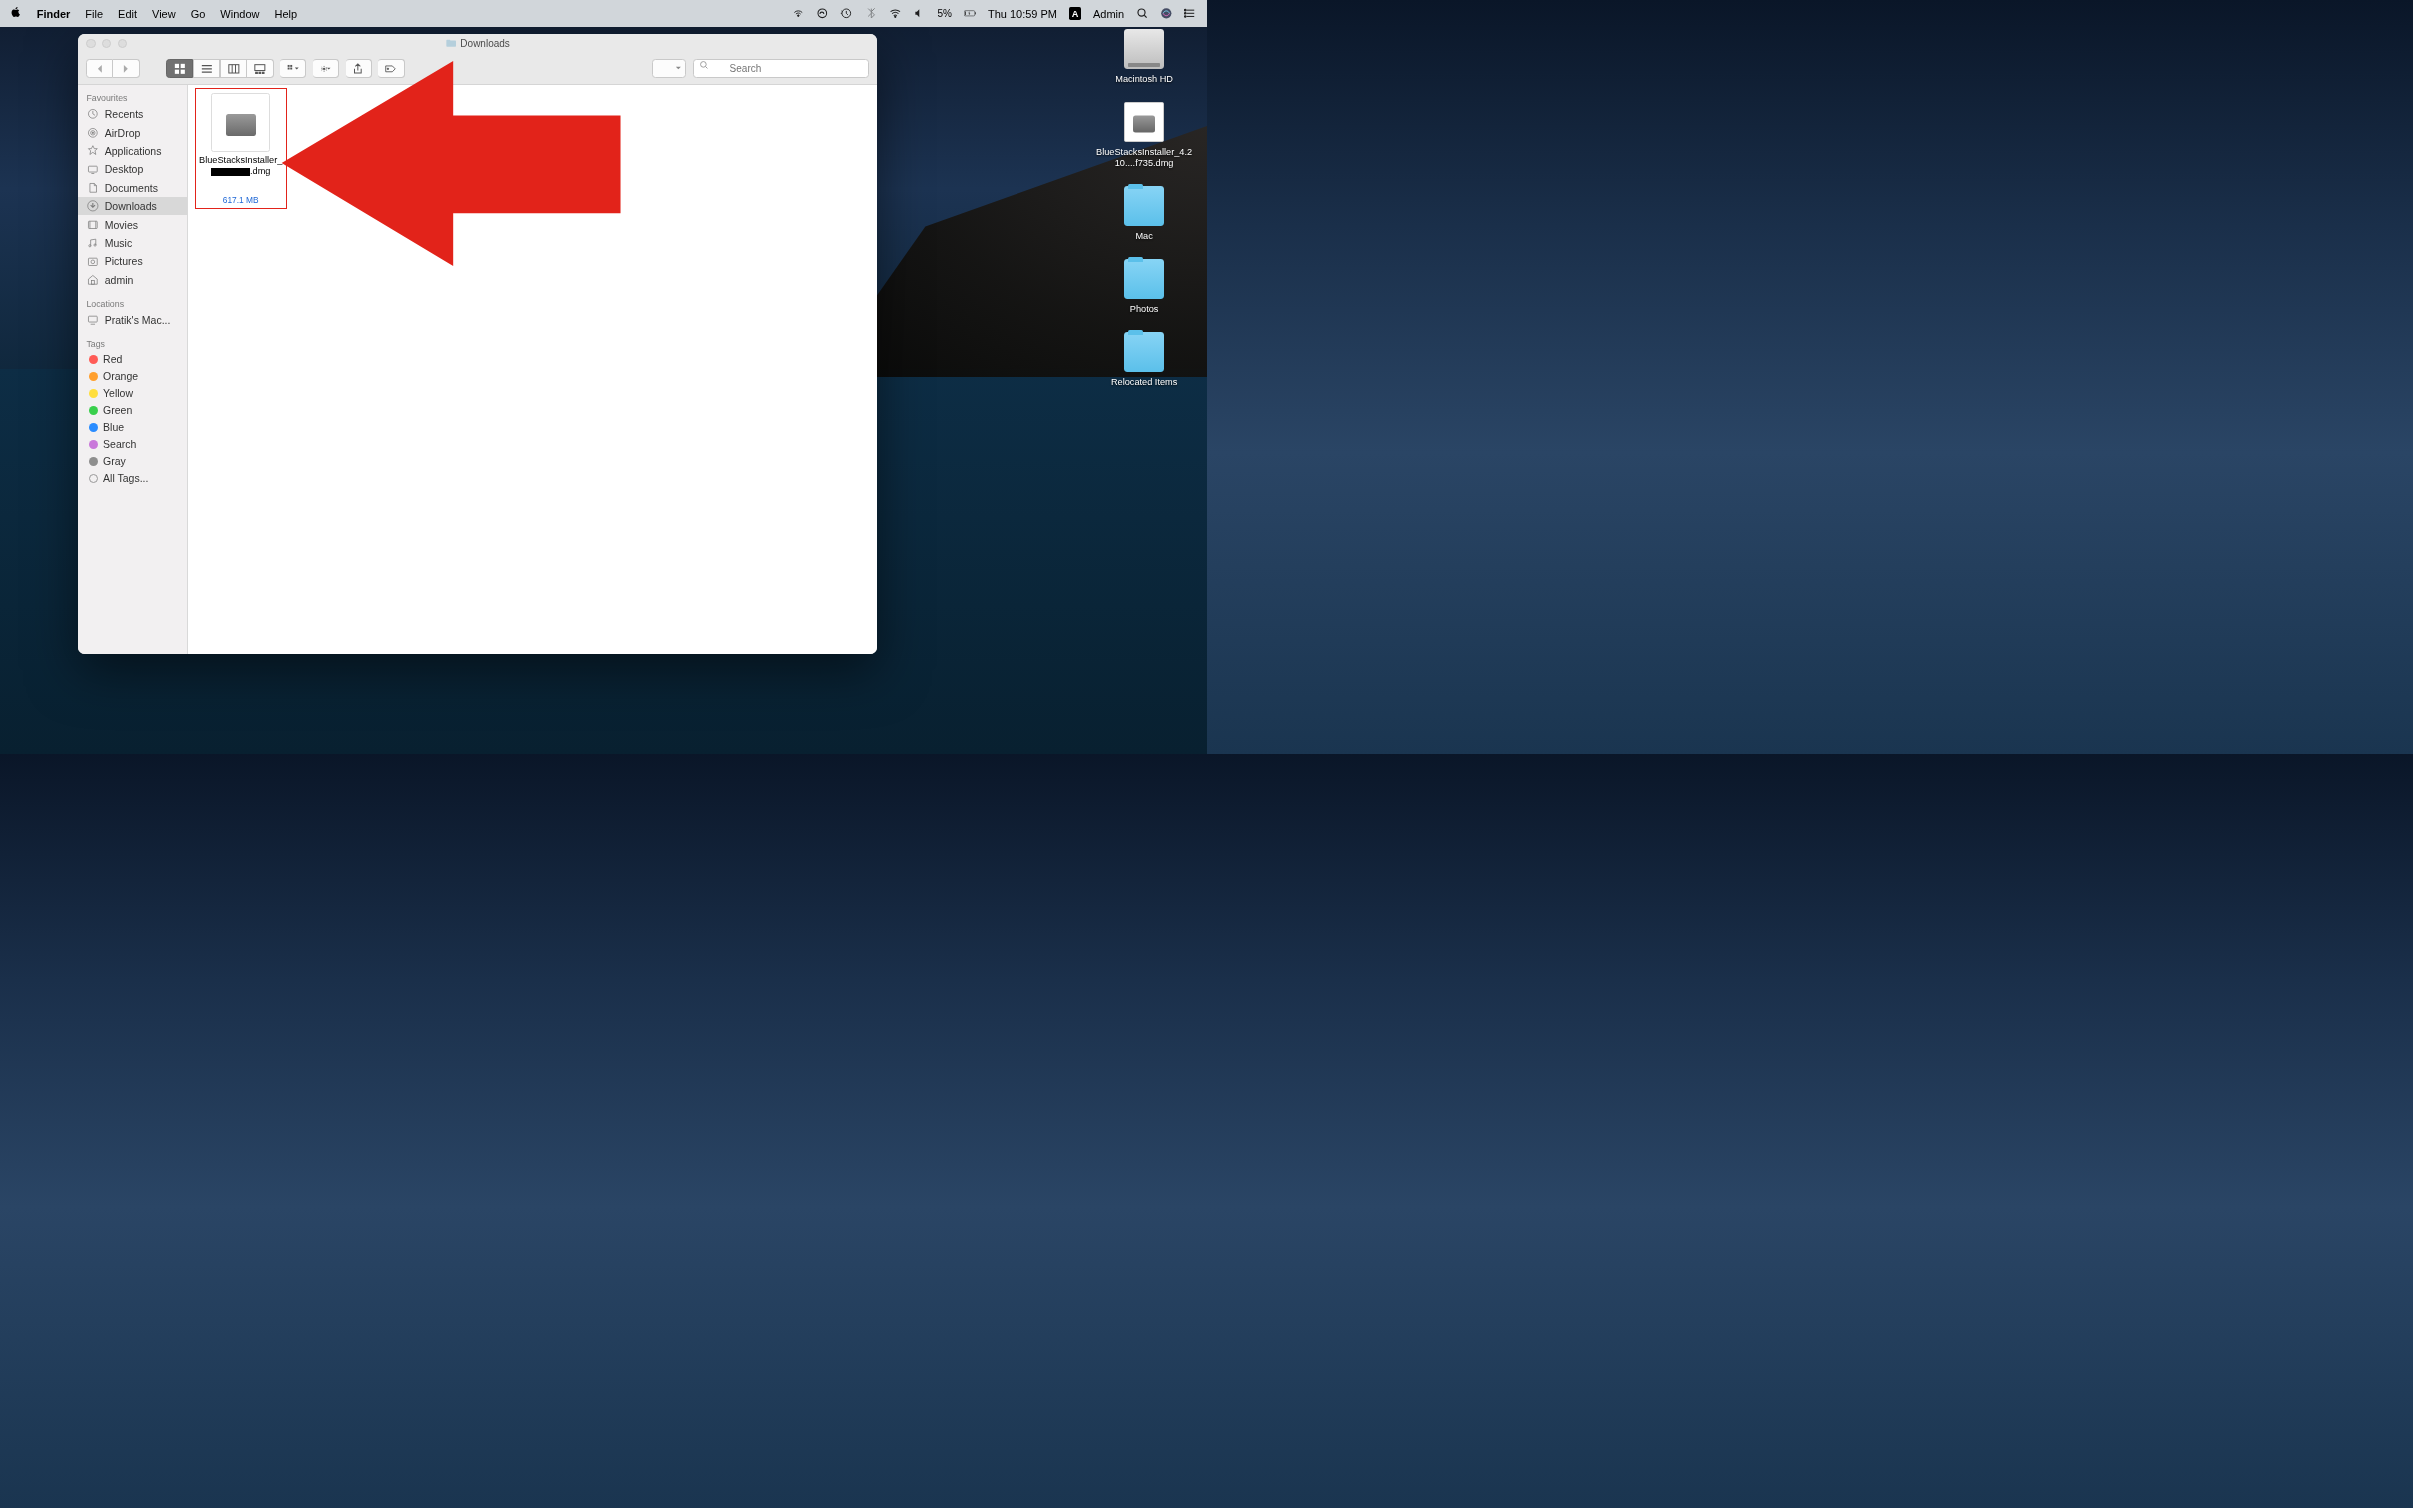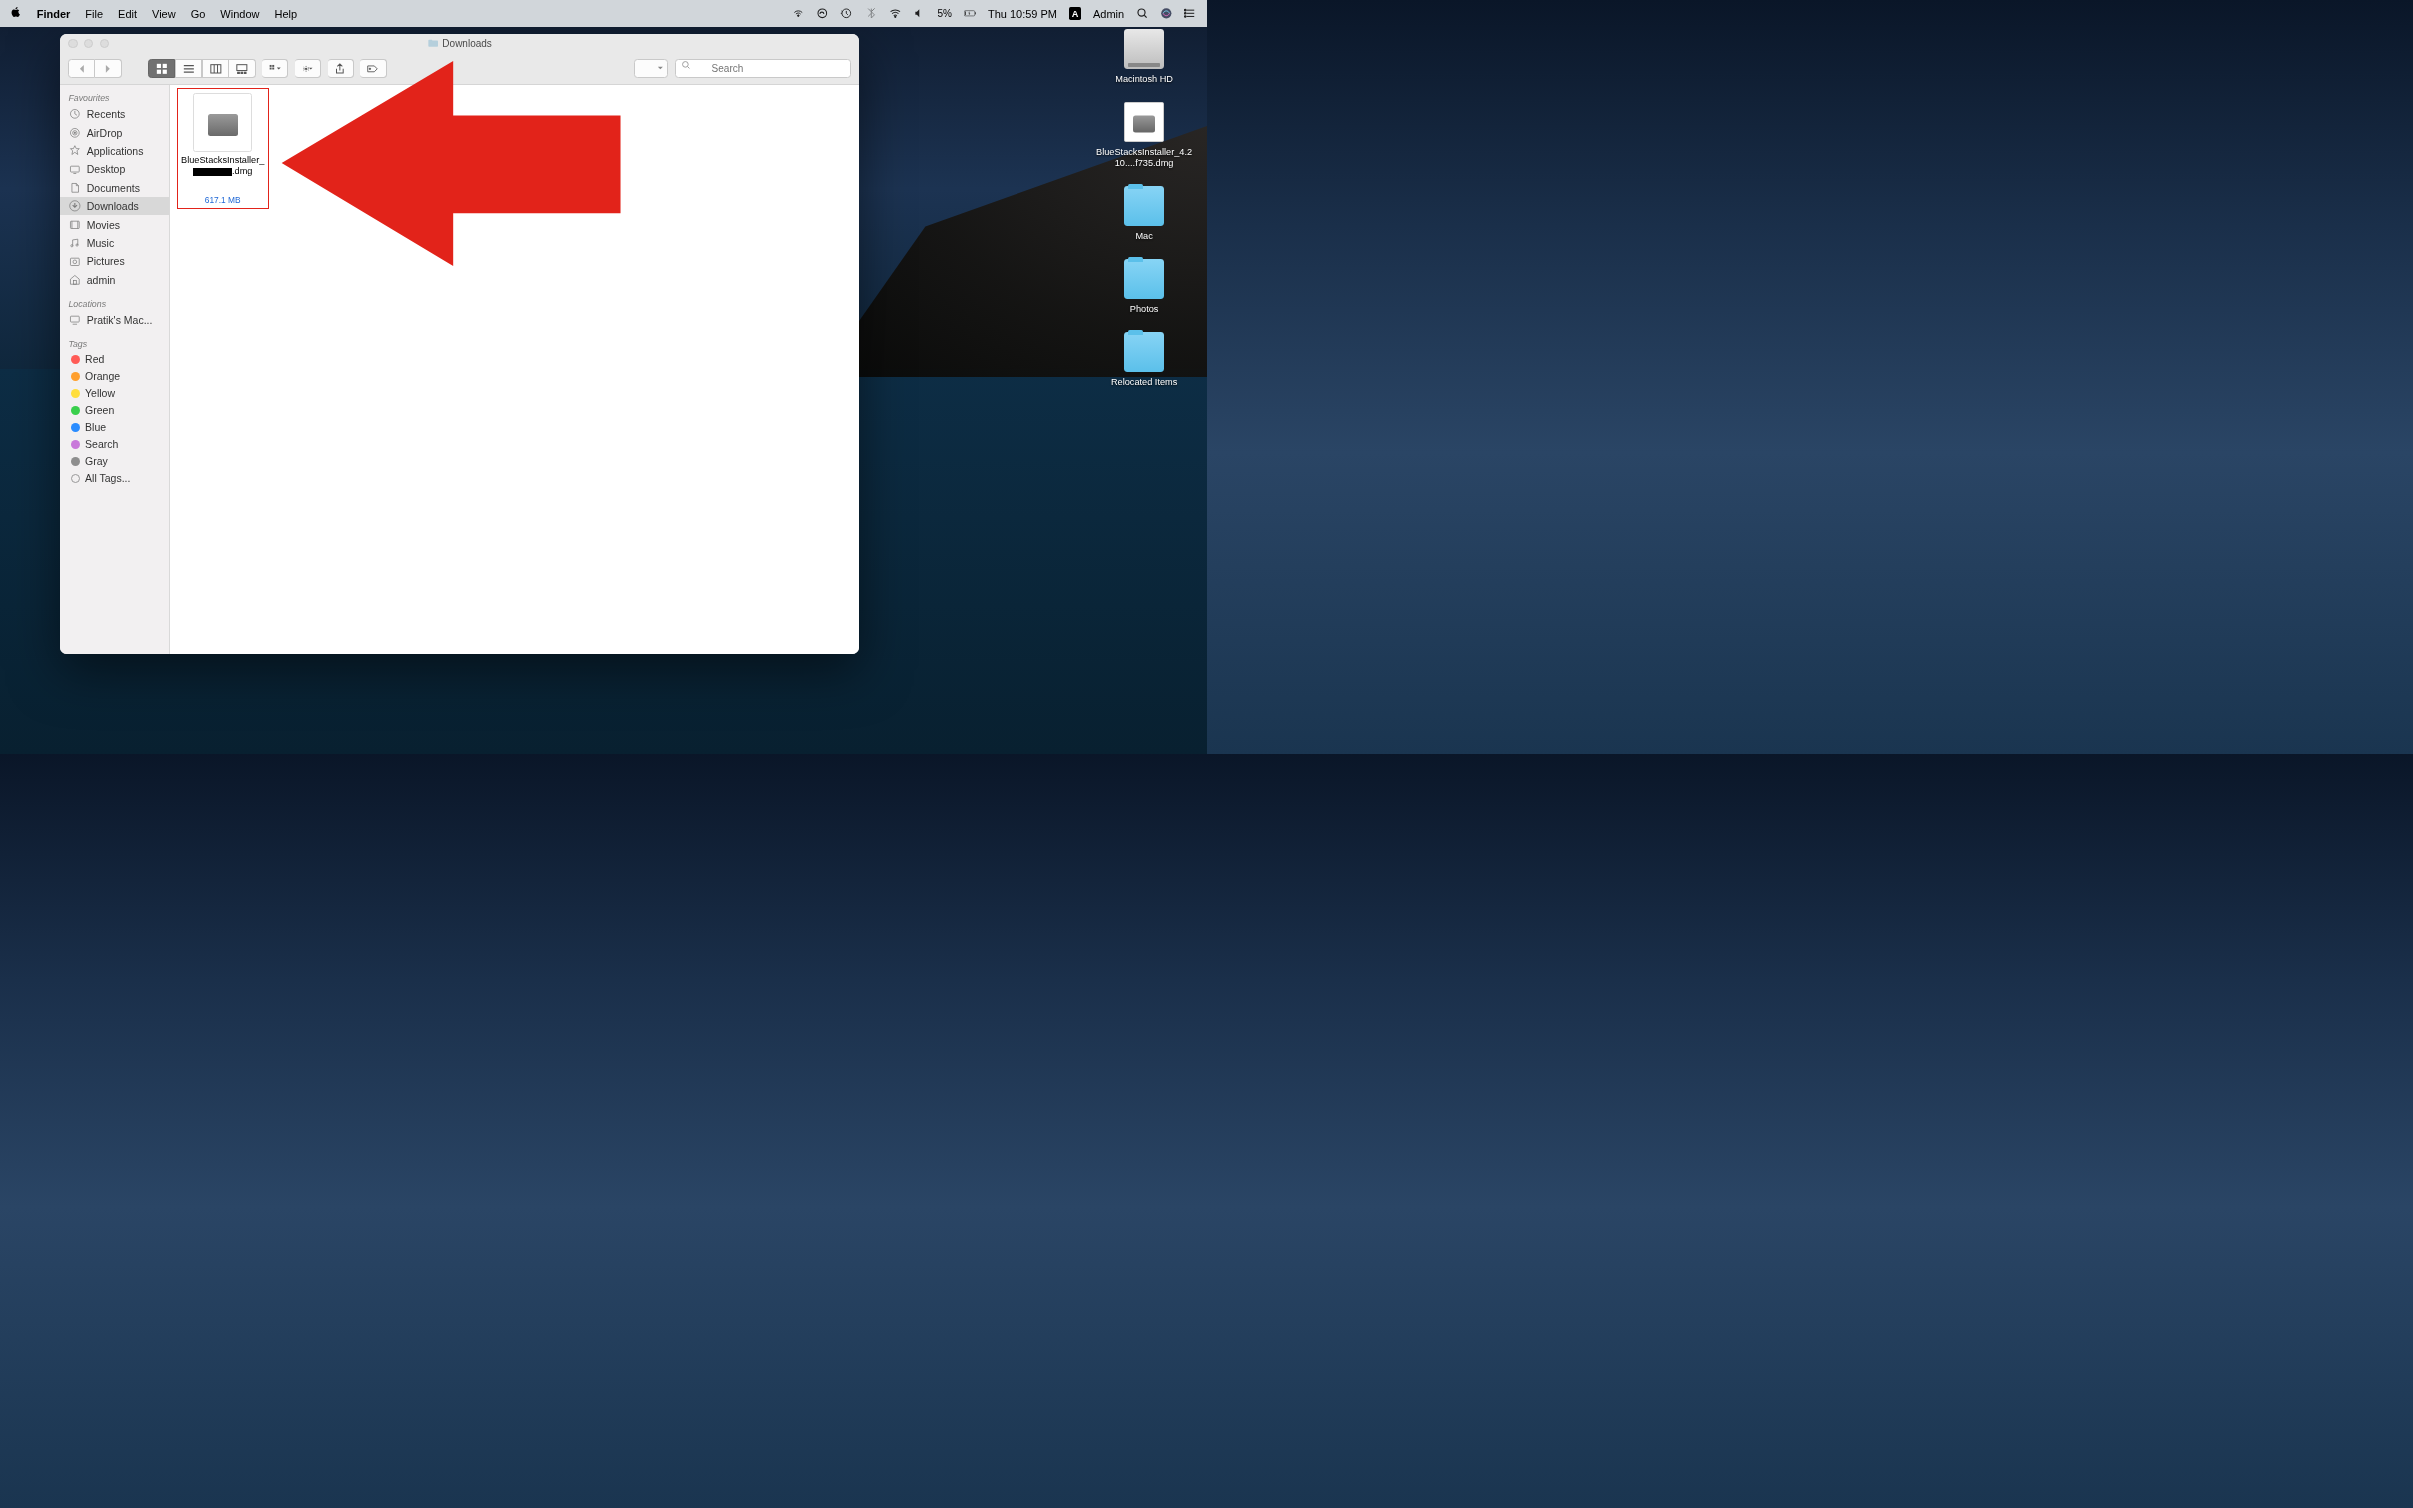--- a/index.html
+++ b/index.html
@@ -77,21 +77,21 @@
     .folder-icon { background: linear-gradient(#87d4f5,#5bc0ea); border-radius:3.4px; position:relative; }
     .folder-icon::before { content:''; position:absolute; top:-2.5px; left:3.4px; width:15px; height:5px; background:#5bc0ea; border-radius:1.7px 1.7px 0 0; }
     .desktop-icon-label {
       color:#fff; font-size:9.2px; text-align:center;
       text-shadow: 0 0.8px 1.7px rgba(0,0,0,0.8);
       max-width: 101px; word-wrap: break-word; line-height:1.2;
     }
     
     .finder-window {
       position: absolute;
-      left: 60px; top: 34px;
+      left: 78px; top: 34px;
       width: 799px; height: 620px;
       background: #fff;
       border-radius: 6.7px;
       box-shadow: 0 17px 50px rgba(0,0,0,0.5);
       z-index: 50;
       display: flex;
       flex-direction: column;
       overflow: hidden;
     }
     .titlebar {
@@ -140,21 +140,21 @@
     
     .window-body { flex:1; display:flex; }
     .sidebar {
       width: 110px;
       background: #f2f0f1;
       border-right: 0.8px solid #d9d9d9;
       padding-top: 5px;
       overflow-y:auto;
     }
     .sidebar-section { margin-bottom: 6.7px; }
-    .sidebar-header { font-size:8.8px; color:#7a7a7a; font-weight:500; padding: 3.4px 8.4px 1.7px; font-style: italic; }
+    .sidebar-header { font-size:8.8px; color:#7a7a7a; font-weight:500; padding: 3.4px 8.4px 1.7px; }
     .sidebar-item { display:flex; align-items:center; gap:5px; padding: 2.5px 8.4px; font-size:10.5px; color:#333; }
     .sidebar-item.selected { background:#d8d8d8; }
     .sidebar-item .sb-icon { width:13.4px;height:13.4px;display:flex;align-items:center;justify-content:center;color:#7a7a7a; }
     .sidebar-item .sb-icon svg { width:11.7px;height:11.7px; }
     .tag-dot { width:9.2px;height:9.2px;border-radius:50%;margin-left:2.5px; }
     .tag-alltags { width:9.2px;height:9.2px;border:1.3px solid #999;border-radius:50%;margin-left:2.5px; }
     .content-area { flex:1; background:#fff; }
     .section-header { display:flex; justify-content:space-between; align-items:center; padding: 6.7px 10px; }
     .section-title { font-weight:700; font-size:11px; }
     .show-less { font-size:10px; color:#b4b4b4; }

